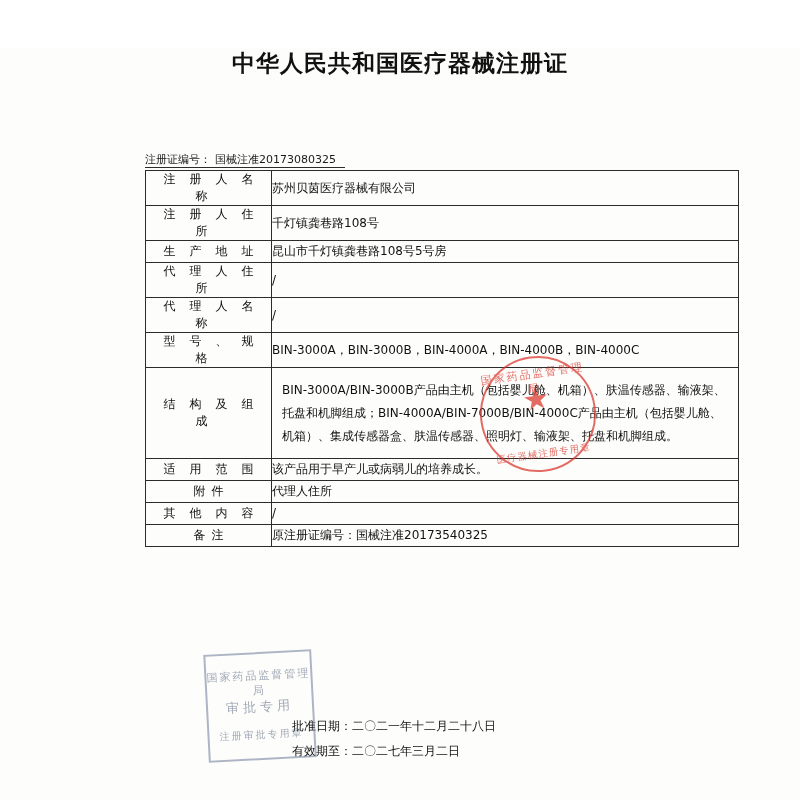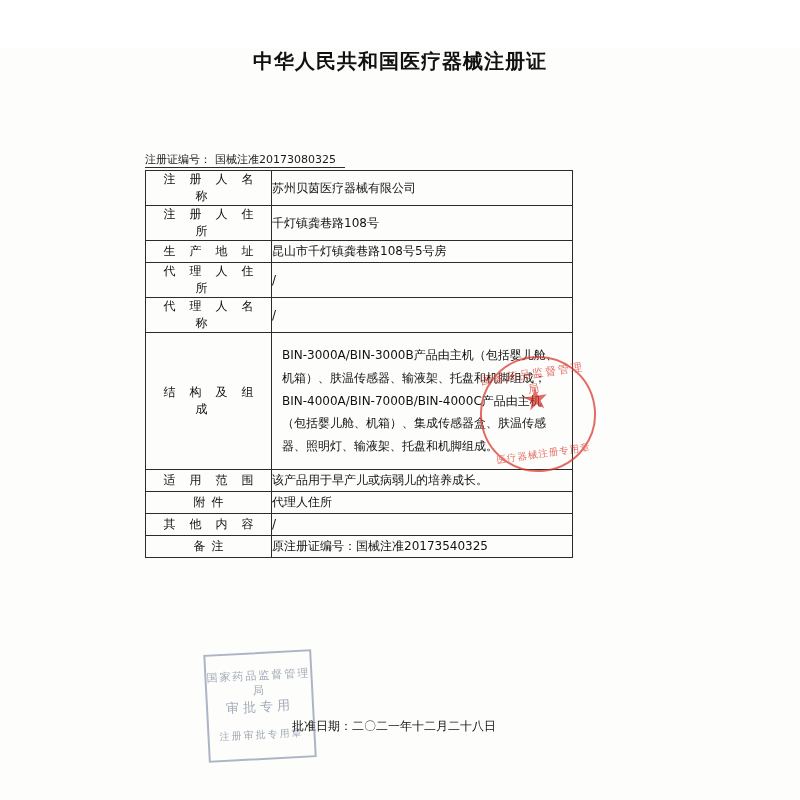--- a/index.html
+++ b/index.html
@@ -16,21 +16,21 @@
     position: relative;
   }
   .page {
     position: relative;
     width: 800px;
     height: 800px;
     background: #fdfdfb;
   }
   .doc-title {
     text-align: center;
-    font-size: 20px;
+    font-size: 23px;
     font-weight: bold;
     letter-spacing: 1px;
     margin-top: 48px;
     color: #111;
     font-family: "DejaVu Serif", serif;
   }
   .reg-no-line {
     position: absolute;
     left: 145px;
     top: 104px;
@@ -39,21 +39,21 @@
     letter-spacing: 0px;
     text-align: right;
   }
   .reg-no-line .lbl { }
   .reg-no-line .val { margin-left: 4px; }
 
   table.cert {
     position: absolute;
     left: 145px;
     top: 122px;
-    width: 428px;
+    width: 594px;
     border-collapse: collapse;
     table-layout: fixed;
   }
   table.cert td {
     border: 1px solid #2b2b2b;
     font-size: 12px;
     vertical-align: middle;
     padding: 0;
   }
   td.label {
@@ -213,20 +213,24 @@
       </tr>
       <tr>
         <td class="label"><span class="spread2">代理人住所</span></td>
         <td class="value">/</td>
       </tr>
       <tr>
         <td class="label"><span class="spread2">代理人名称</span></td>
         <td class="value">/</td>
       </tr>
       <tr>
+        <td class="label"><span class="spread2">型号、规格</span></td>
+        <td class="value">BIN-3000A，BIN-3000B，BIN-4000A，BIN-4000B，BIN-4000C</td>
+      </tr>
+      <tr>
         <td class="label"><span class="spread2">结构及组成</span></td>
         <td class="value multiline">BIN-3000A/BIN-3000B产品由主机（包括婴儿舱、机箱）、肤温传感器、输液架、托盘和机脚组成；BIN-4000A/BIN-7000B/BIN-4000C产品由主机（包括婴儿舱、机箱）、集成传感器盒、肤温传感器、照明灯、输液架、托盘和机脚组成。</td>
       </tr>
       <tr>
         <td class="label"><span class="spread2">适用范围</span></td>
         <td class="value">该产品用于早产儿或病弱儿的培养成长。</td>
       </tr>
       <tr>
         <td class="label"><span class="spread3">附件</span></td>
         <td class="value">代理人住所</td>
@@ -242,20 +246,23 @@
     </tbody>
   </table>
 
   <div class="footer-wrap">
     
   </div>
 
   <div class="dates">
     <div>
       <span>批准日期：</span><span>二〇二一年十二月二十八日</span>
+    </div>
+    <div>
+      <span>有效期至：</span><span>二〇二七年三月二日</span>
     </div>
   </div>
 
   <div class="seal">
     <div class="arc-top">国家药品监督管理局</div>
     <div class="star">
         <span>★</span>
       </div>
     <div class="arc-bottom">医疗器械注册专用章</div>
   </div>

